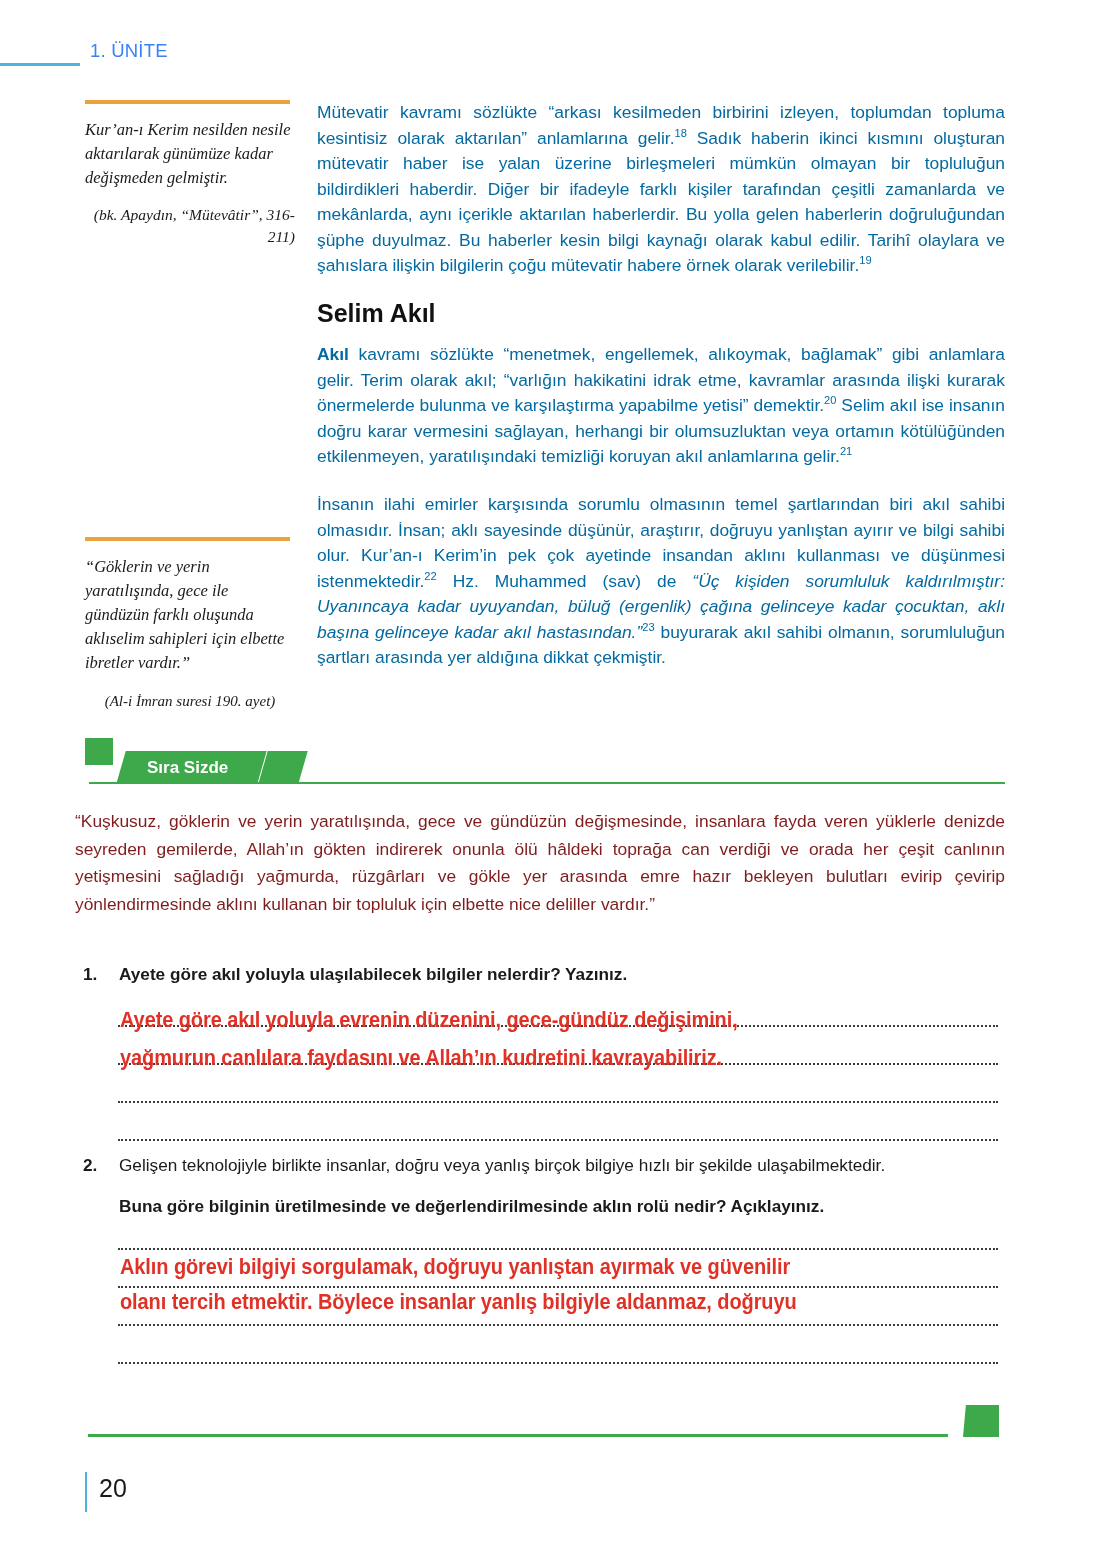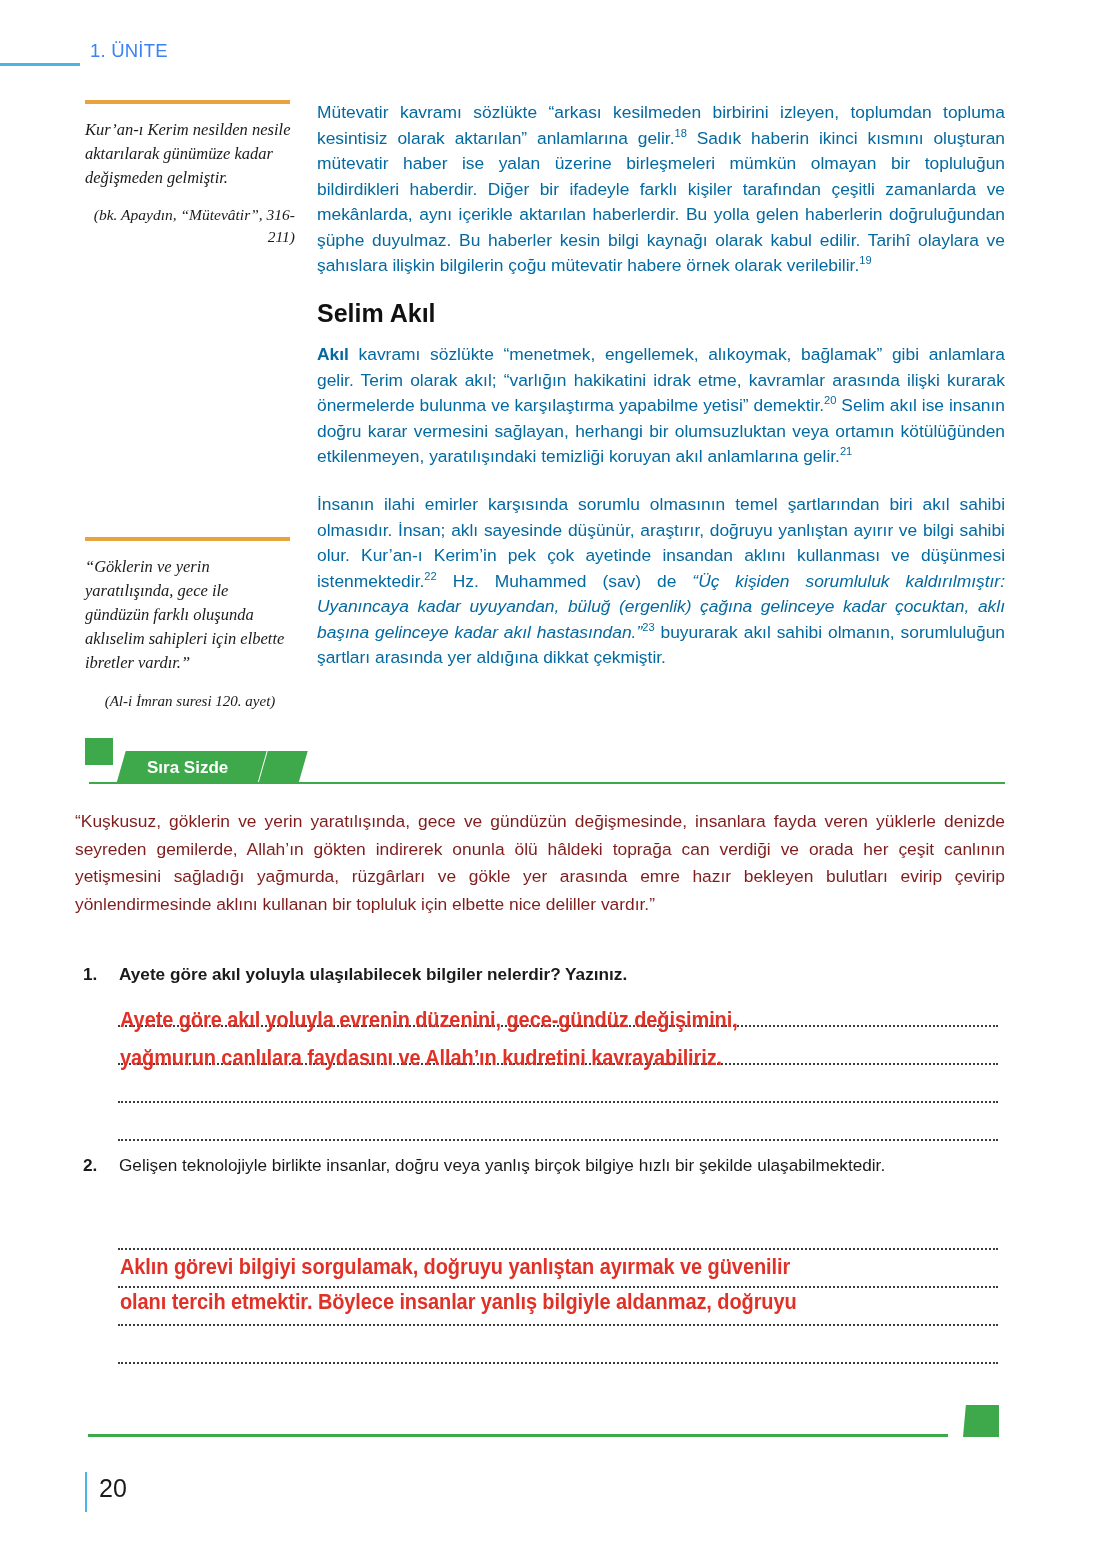--- a/index.html
+++ b/index.html
@@ -237,21 +237,21 @@
 
 <div class="side-quote side-q1">
   <div class="side-rule"></div>
   <div class="side-text">Kur’an-ı Kerim nesilden nesile aktarılarak günümüze kadar değişmeden gelmiştir.</div>
   <div class="side-src">(bk. Apaydın, “Mütevâtir”, 316-211)</div>
 </div>
 
 <div class="side-quote side-q2">
   <div class="side-rule"></div>
   <div class="side-text">“Göklerin ve yerin yaratılışında, gece ile gündüzün farklı oluşunda aklıselim sahipleri için elbette ibretler vardır.”</div>
-  <div class="side-src">(Al-i İmran suresi 120. ayet)</div>
+  <div class="side-src">(Al-i İmran suresi 190. ayet)</div>
 </div>
 
 <div class="content">
   <div class="cols">
     <div class="sidebar-col"></div>
     <div class="body-col">
 
       <p class="para"><span>Mütevatir kavramı sözlükte “arkası kesilmeden birbirini izleyen, toplumdan topluma kesintisiz olarak aktarılan” anlamlarına gelir.</span><sup>18</sup><span> Sadık haberin ikinci kısmını oluşturan mütevatir haber ise yalan üzerine birleşmeleri mümkün olmayan bir topluluğun bildirdikleri haberdir. Diğer bir ifadeyle farklı kişiler tarafından çeşitli zamanlarda ve mekânlarda, aynı içerikle aktarılan haberlerdir. Bu yolla gelen haberlerin doğruluğundan şüphe duyulmaz. Bu haberler kesin bilgi kaynağı olarak kabul edilir. Tarihî olaylara ve şahıslara ilişkin bilgilerin çoğu mütevatir habere örnek olarak verilebilir.</span><sup>19</sup></p>
 
       <div class="bodyhead">Selim Akıl</div>
@@ -291,20 +291,21 @@
   <div class="dotline" style="top:139px"></div>
   <div class="redline" style="top:10px">Ayete göre akıl yoluyla evrenin düzenini, gece-gündüz değişimini,</div>
   <div class="redline" style="top:48px">yağmurun canlılara faydasını ve Allah’ın kudretini kavrayabiliriz.</div>
 </div>
 
 <div class="q" style="top:1153px">
   <div class="q-row">
     <div class="q-num">2.</div>
     <div class="q-txt">Gelişen teknolojiyle birlikte insanlar, doğru veya yanlış birçok bilgiye hızlı bir şekilde ulaşabilmektedir.</div>
   </div>
+  <div class="q-sub">Buna göre bilginin üretilmesinde ve değerlendirilmesinde aklın rolü nedir? Açıklayınız.</div>
 </div>
 
 <div class="ans" style="top:1230px">
   <div class="dotline" style="top:18px"></div>
   <div class="dotline" style="top:56px"></div>
   <div class="dotline" style="top:94px"></div>
   <div class="dotline" style="top:132px"></div>
   <div class="redline" style="top:27px">Aklın görevi bilgiyi sorgulamak, doğruyu yanlıştan ayırmak ve güvenilir</div>
   <div class="redline" style="top:62px">olanı tercih etmektir. Böylece insanlar yanlış bilgiyle aldanmaz, doğruyu</div>
 </div>

